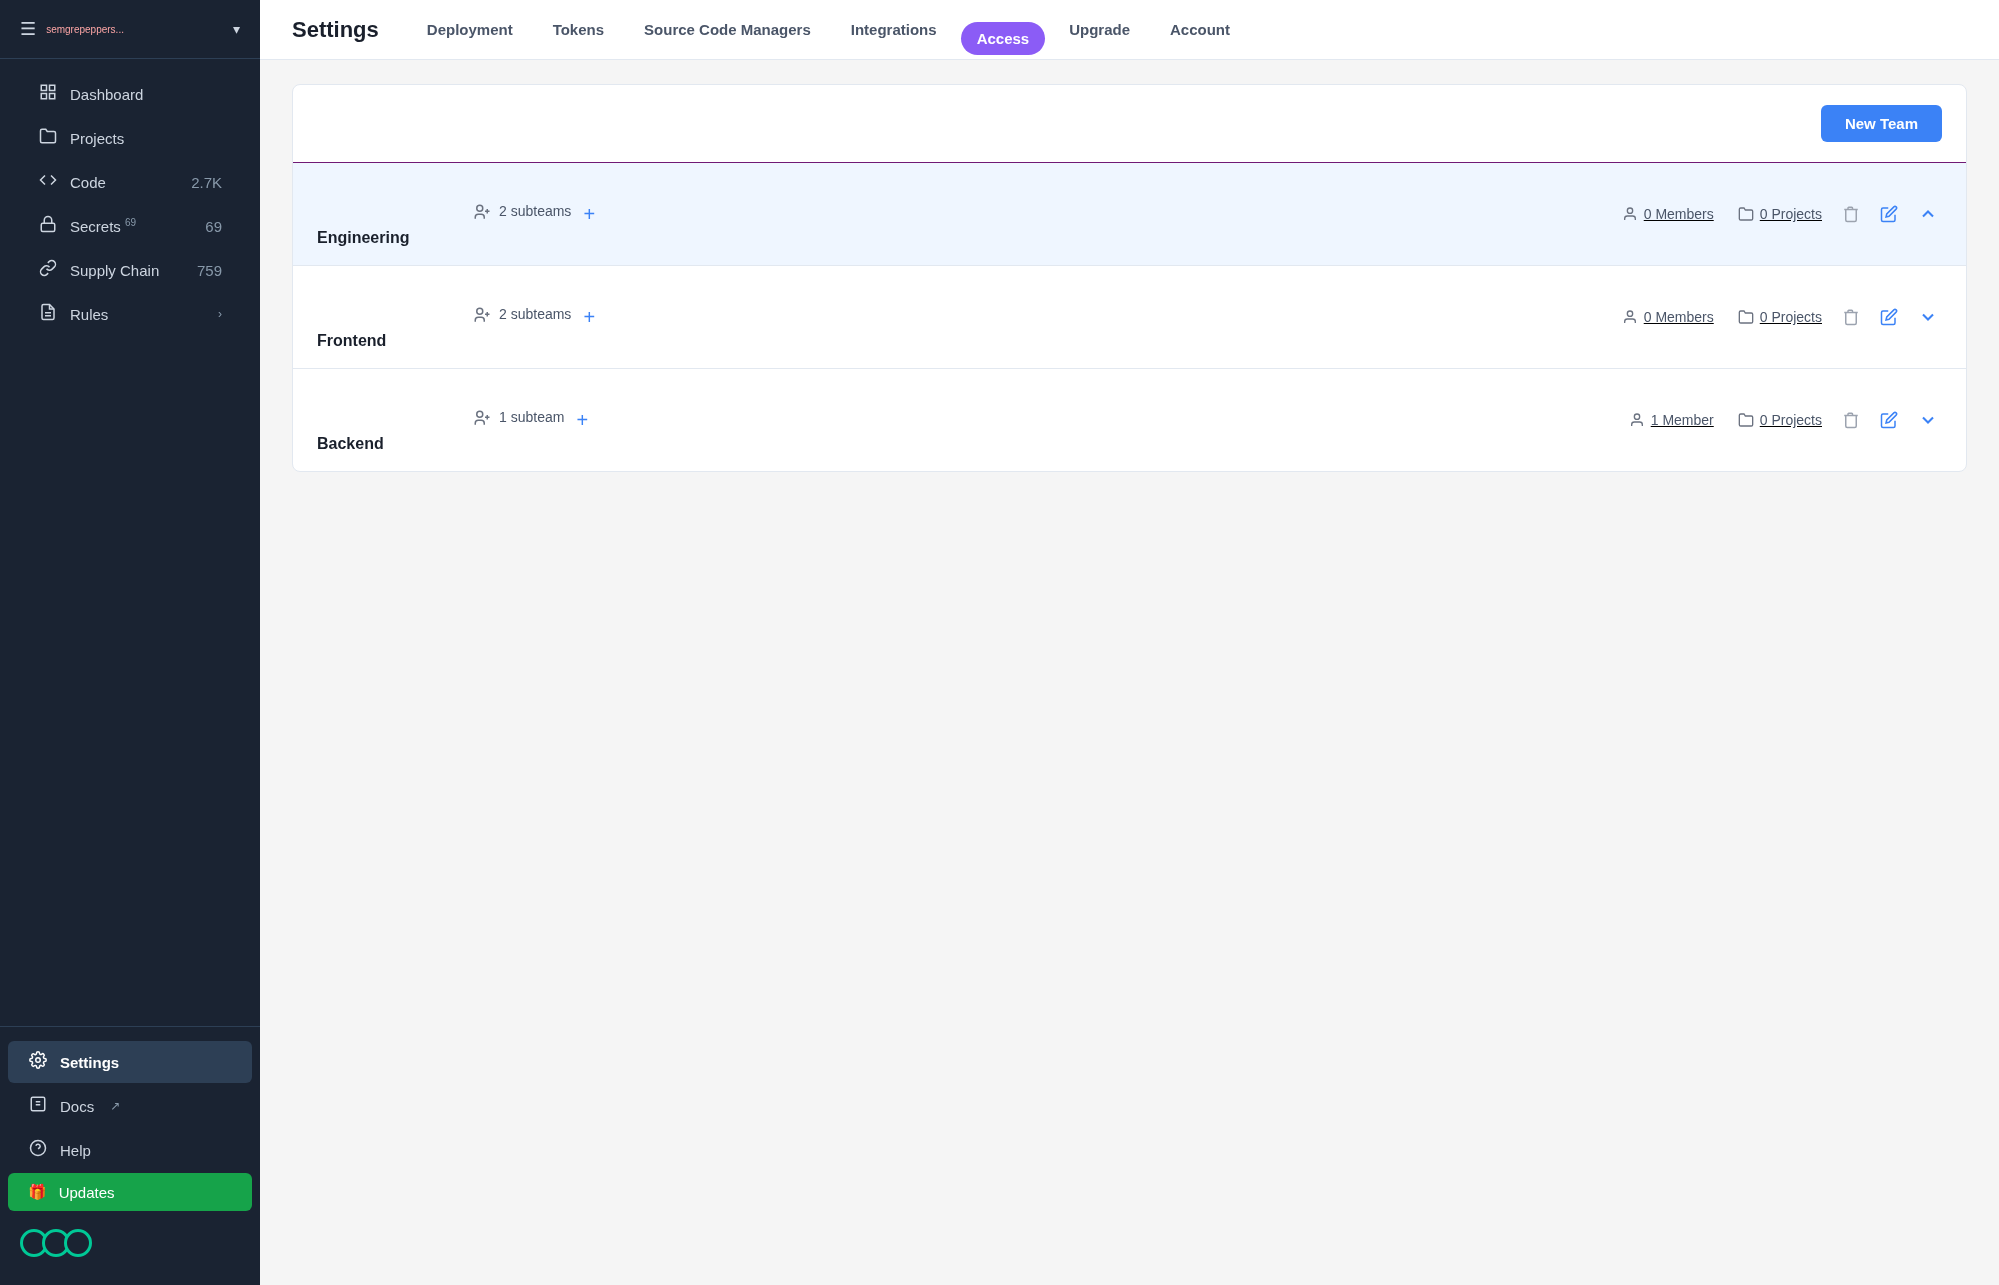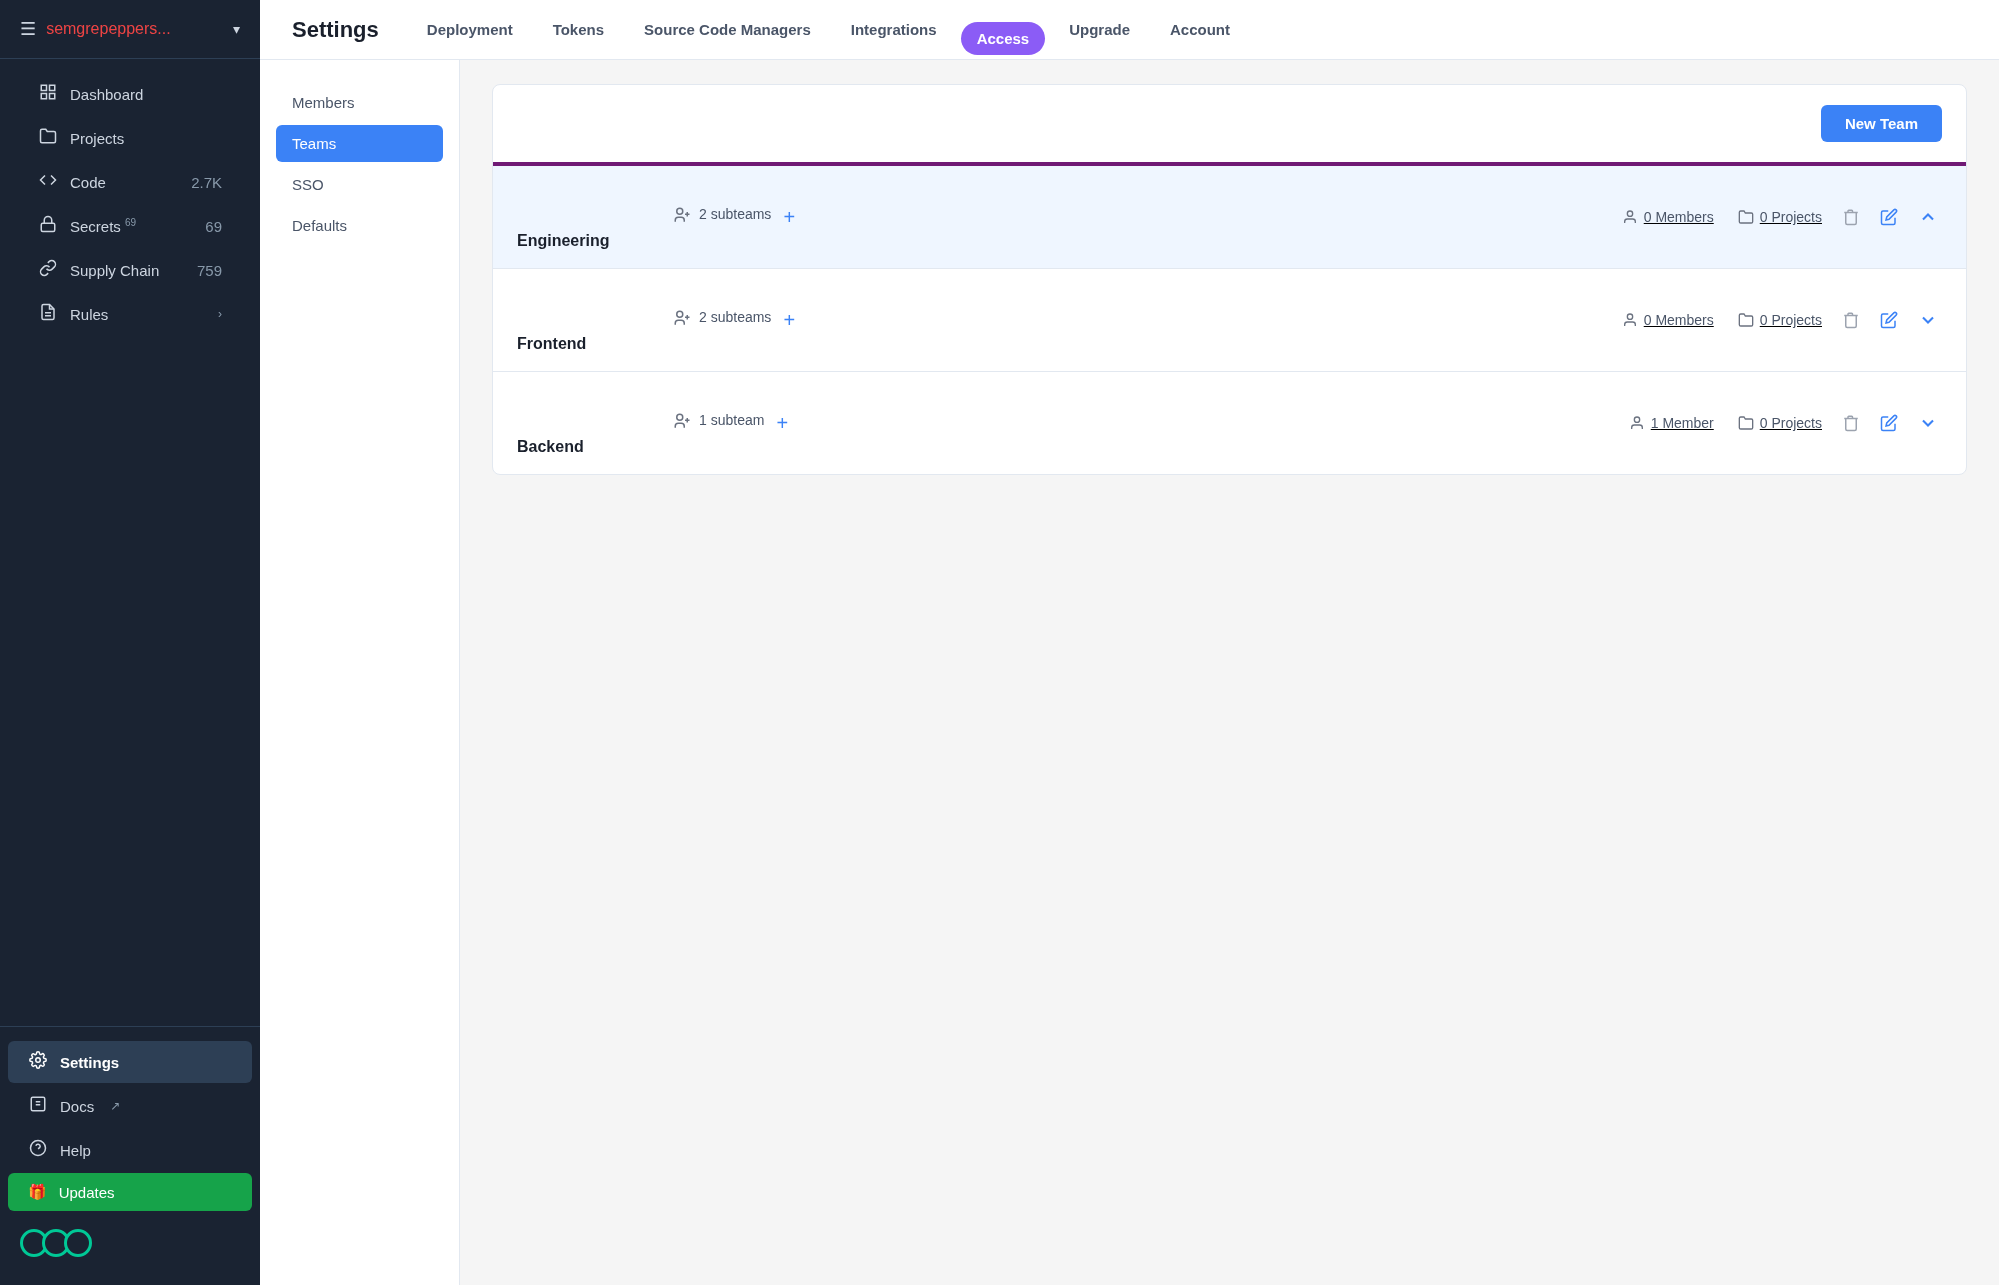--- a/index.html
+++ b/index.html
@@ -16,21 +16,21 @@
       flex-shrink: 0;
     }
     .sidebar-header {
       display: flex;
       align-items: center;
       padding: 18px 20px;
       gap: 10px;
       border-bottom: 1px solid #2d3f55;
     }
     .hamburger-icon { color: #cdd5e0; font-size: 18px; cursor: pointer; }
-    .org-name { font-size: 16px; color: #ef4444; font-weight: 500; flex: 1; }
+    .org-name { font-size: 10px; color: #fca5a5; font-weight: 500; flex: 1; }
     .chevron-icon { color: #cdd5e0; font-size: 14px; cursor: pointer; }
 
     .sidebar-nav { flex: 1; padding: 12px 10px; }
     .nav-item {
       display: flex;
       align-items: center;
       padding: 10px 20px;
       gap: 12px;
       cursor: pointer;
       color: #cdd5e0;
@@ -160,21 +160,21 @@
       background: #fff;
       border-radius: 8px;
       border: 1px solid #e2e8f0;
       overflow: hidden;
     }
 
     .teams-header {
       display: flex;
       justify-content: flex-end;
       padding: 20px 24px;
-      border-bottom: 4px solid #701a75;
+      border-bottom: 1px solid #701a75;
       align-items: center;
     }
 
     .new-team-btn {
       background: #3b82f6;
       color: #fff;
       border: none;
       border-radius: 6px;
       padding: 10px 24px;
       font-size: 15px;
@@ -376,26 +376,20 @@
     <a class="topnav-item">Tokens</a>
     <a class="topnav-item">Source Code Managers</a>
     <a class="topnav-item">Integrations</a>
     <a class="topnav-item active">Access</a>
     <a class="topnav-item">Upgrade</a>
     <a class="topnav-item">Account</a>
   </div>
 
   <div class="content-area">
 
-    <div class="subnav">
-      <div class="subnav-item">Members</div>
-      <div class="subnav-item active">Teams</div>
-      <div class="subnav-item">SSO</div>
-      <div class="subnav-item">Defaults</div>
-    </div>
 
     <div class="main-panel">
       <div class="teams-card">
         <div class="teams-header">
           <button class="new-team-btn">New Team</button>
         </div>
 
         <div class="team-row expanded">
           <span class="team-name">Engineering</span>
           <div class="subteams-info">

